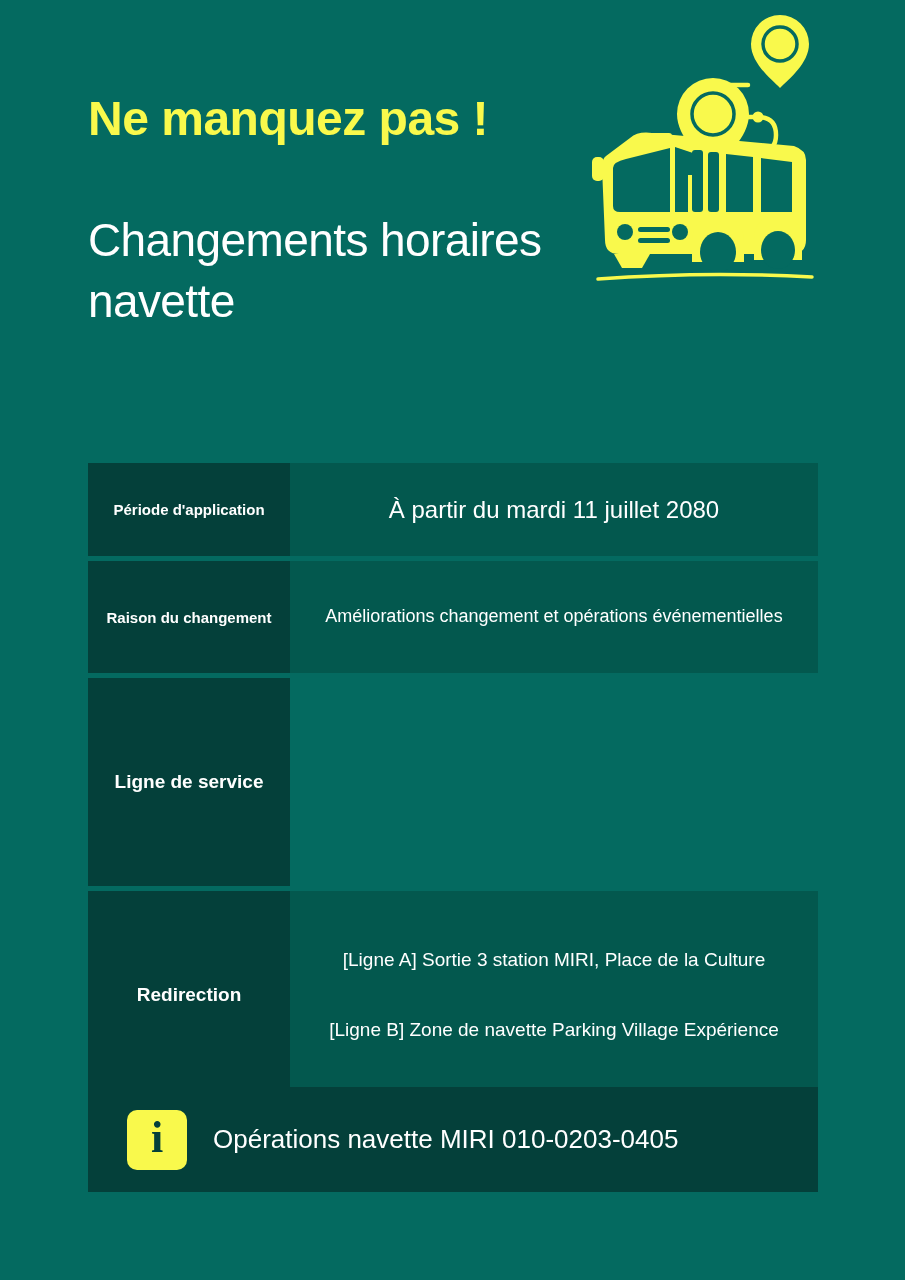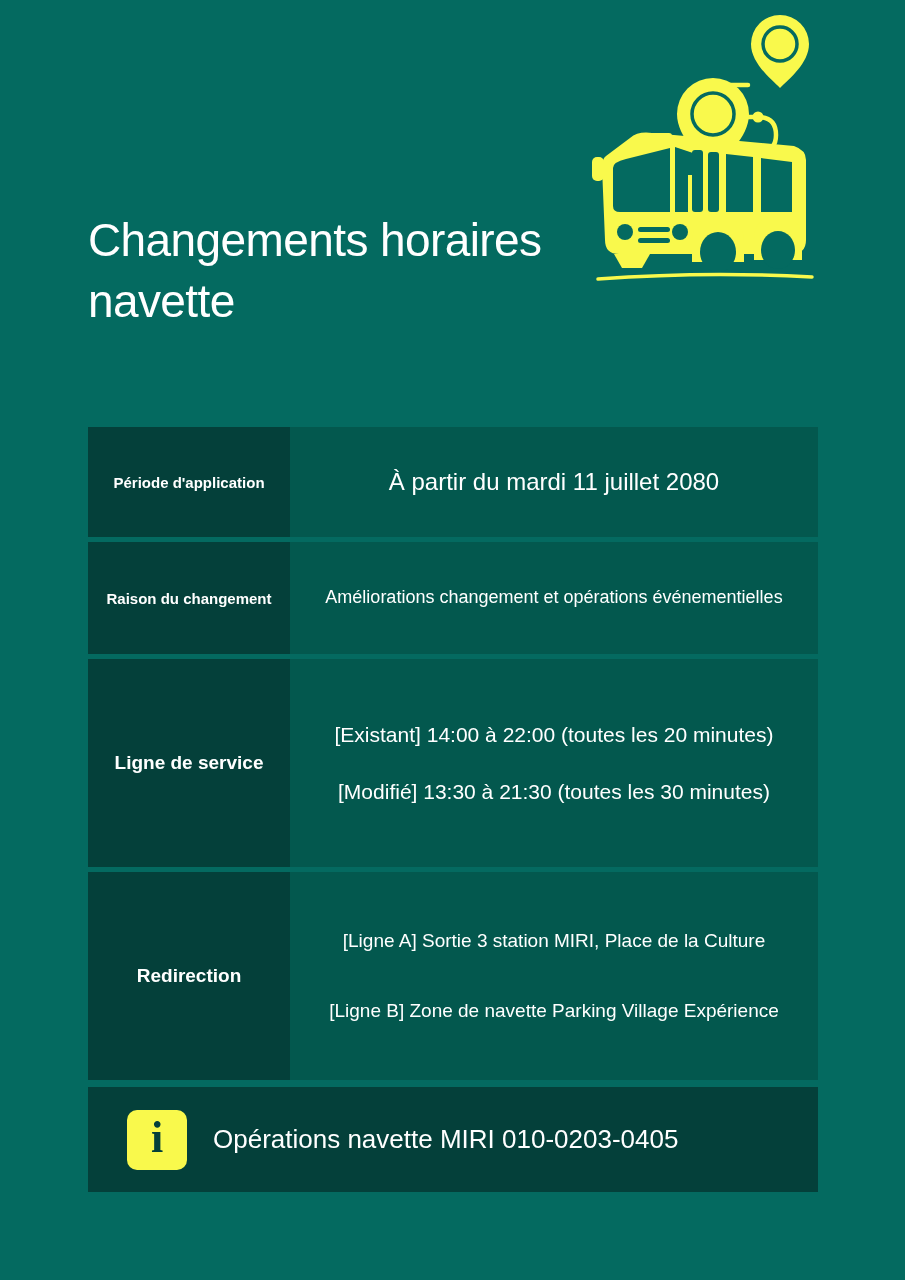--- a/index.html
+++ b/index.html
@@ -100,21 +100,21 @@
     justify-content: center;
     text-align: center;
     color: #ffffff;
     padding: 0 10px;
     box-sizing: border-box;
   }
 
   .row-sm .cell-label { font-size: 15px; }
   .row-lg .cell-label { font-size: 19px; }
 
-  .row-1 { height: 110px; }
+  .row-1 { height: 93px; margin-top: 36px; }
   .row-2 { height: 112px; }
   .row-3 { height: 208px; }
   .row-4 { height: 208px; }
 
   .v-big { font-size: 24px; line-height: 1.3; }
   .v-mid { font-size: 18px; line-height: 1.3; }
   .v-line { font-size: 21px; line-height: 1.3; }
   .v-line2 { font-size: 19px; line-height: 1.3; }
 
   .v-stack-3 > div:first-child { margin-bottom: 30px; }
@@ -157,20 +157,21 @@
     color: #ffffff;
     white-space: nowrap;
   }
 </style>
 </head>
 <body>
 
 <div class="poster">
 
   <div class="header">
+    <div class="eyebrow">Ne manquez pas !</div>
     <div class="headline">Changements horaires navette</div>
   </div>
 
   <div class="illustration">
     <svg width="250" height="300" viewBox="0 0 250 300" xmlns="http://www.w3.org/2000/svg">
 
       <g fill="none" stroke="#f9f94c" stroke-width="4.5" stroke-linecap="round" stroke-linejoin="round">
         <path d="M168 85 L150 85 Q132 85 132 101 Q132 117 150 117 L178 117
                  Q196 117 196 135 Q196 152 178 152 L110 152"></path>
       </g>
@@ -234,24 +235,20 @@
 
     <div class="row row-2 row-sm">
       <div class="cell-label">Raison du changement</div>
       <div class="cell-value">
         <div class="v-mid">Améliorations changement et opérations événementielles</div>
       </div>
     </div>
 
     <div class="row row-3 row-lg">
       <div class="cell-label">Ligne de service</div>
-      <div class="cell-value v-stack-3">
-        <div class="v-line">[Existant] 14:00 à 22:00 (toutes les 20 minutes)</div>
-        <div class="v-line">[Modifié] 13:30 à 21:30 (toutes les 30 minutes)</div>
-      </div>
     </div>
 
     <div class="row row-4 row-lg">
       <div class="cell-label">Redirection</div>
       <div class="cell-value v-stack-4">
         <div class="v-line2">[Ligne A] Sortie 3 station MIRI, Place de la Culture</div>
         <div class="v-line2">[Ligne B] Zone de navette Parking Village Expérience</div>
       </div>
     </div>
 

